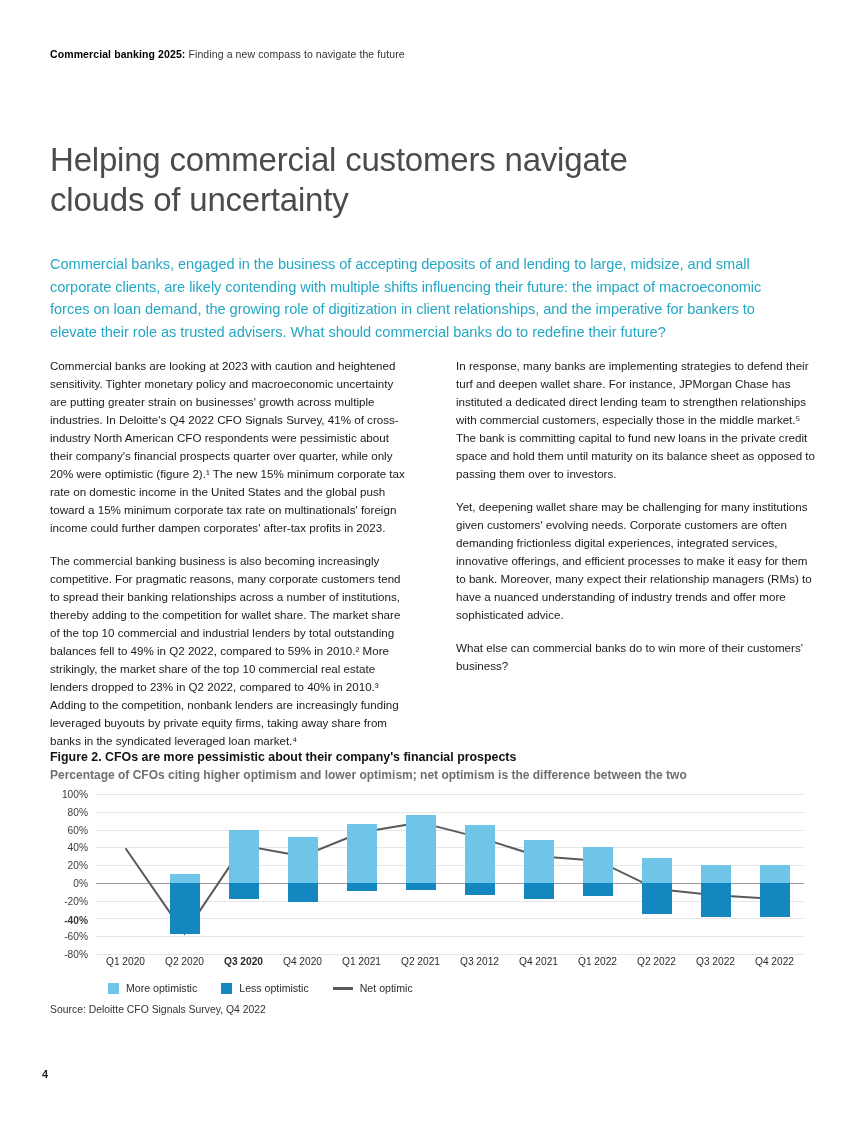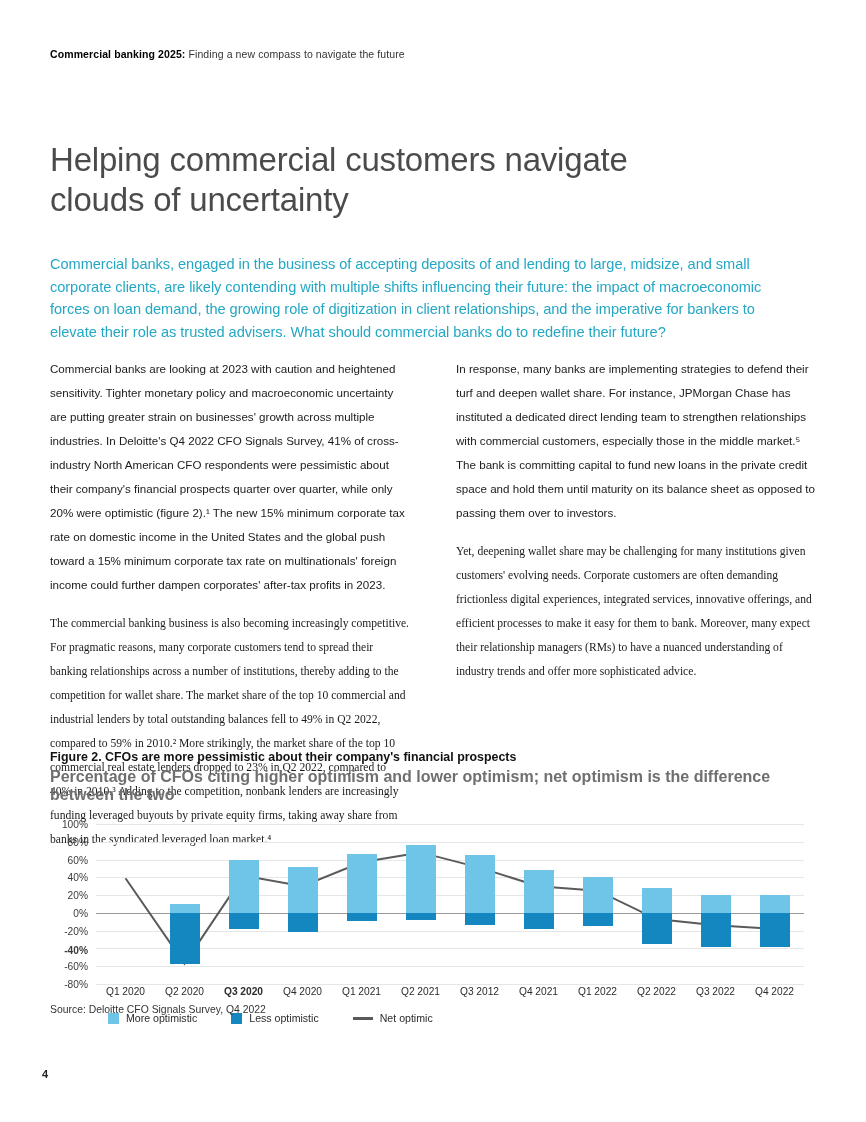--- a/index.html
+++ b/index.html
@@ -63,45 +63,45 @@
     position: absolute;
     top: 357px;
     left: 50px;
     width: 766px;
     display: flex;
     gap: 46px;
   }
   .col {
     width: 360px;
     font-size: 11.6px;
-    line-height: 24px;
+    line-height: 18px;
     color: #1a1a1a;
   }
   .col p {
     margin: 0 0 15px 0;
   }
-  .col p:last-child { margin-bottom: 0; font-family: Liberation Serif, serif; }
+  .col p:last-child { margin-bottom: 0; }
   
   .figure {
     position: absolute;
     top: 750px;
     left: 50px;
     width: 766px;
   }
   .fig-title {
     font-size: 12.4px;
     font-weight: bold;
     color: #111111;
     margin-bottom: 4px;
   }
   .fig-sub {
-    font-size: 16px;
+    font-size: 12px;
     font-weight: bold;
     color: #6f6f6f;
-    margin-bottom: 20px;
+    margin-bottom: 12px;
   }
   .chart-wrap {
     position: relative;
     width: 760px;
     height: 180px;
     margin-left: 0px;
   }
   .y-axis {
     position: absolute;
     left: 0;
@@ -158,21 +158,21 @@
     text-align: center;
     transform: translateX(-50%);
     white-space: nowrap;
   }
   .legend {
     position: absolute;
     left: 58px;
     top: 188px;
     display: flex;
     align-items: center;
-    gap: 34px;
+    gap: 24px;
     font-size: 10.6px;
     color: #2b2b2b;
   }
   .legend .item { display: flex; align-items: center; gap: 7px; }
   .swatch { width: 11px; height: 11px; display: inline-block; }
   .swatch.more { background: #6fc5e8; }
   .swatch.less { background: #1486c0; }
   .swatch.line { width: 20px; height: 3px; background: #5a5a5a; }
   .source {
     position: absolute;
@@ -204,20 +204,21 @@
   <div class="standfirst">Commercial banks, engaged in the business of accepting deposits of and lending to large, midsize, and small corporate clients, are likely contending with multiple shifts influencing their future: the impact of macroeconomic forces on loan demand, the growing role of digitization in client relationships, and the imperative for bankers to elevate their role as trusted advisers. What should commercial banks do to redefine their future?</div>
 
   <div class="cols">
     <div class="col">
       <p>Commercial banks are looking at 2023 with caution and heightened sensitivity. Tighter monetary policy and macroeconomic uncertainty are putting greater strain on businesses' growth across multiple industries. In Deloitte's Q4 2022 CFO Signals Survey, 41% of cross-industry North American CFO respondents were pessimistic about their company's financial prospects quarter over quarter, while only 20% were optimistic (figure 2).¹ The new 15% minimum corporate tax rate on domestic income in the United States and the global push toward a 15% minimum corporate tax rate on multinationals' foreign income could further dampen corporates' after-tax profits in 2023.</p>
       <p>The commercial banking business is also becoming increasingly competitive. For pragmatic reasons, many corporate customers tend to spread their banking relationships across a number of institutions, thereby adding to the competition for wallet share. The market share of the top 10 commercial and industrial lenders by total outstanding balances fell to 49% in Q2 2022, compared to 59% in 2010.² More strikingly, the market share of the top 10 commercial real estate lenders dropped to 23% in Q2 2022, compared to 40% in 2010.³ Adding to the competition, nonbank lenders are increasingly funding leveraged buyouts by private equity firms, taking away share from banks in the syndicated leveraged loan market.⁴</p>
     </div>
     <div class="col">
       <p>In response, many banks are implementing strategies to defend their turf and deepen wallet share. For instance, JPMorgan Chase has instituted a dedicated direct lending team to strengthen relationships with commercial customers, especially those in the middle market.⁵ The bank is committing capital to fund new loans in the private credit space and hold them until maturity on its balance sheet as opposed to passing them over to investors.</p>
       <p>Yet, deepening wallet share may be challenging for many institutions given customers' evolving needs. Corporate customers are often demanding frictionless digital experiences, integrated services, innovative offerings, and efficient processes to make it easy for them to bank. Moreover, many expect their relationship managers (RMs) to have a nuanced understanding of industry trends and offer more sophisticated advice.</p>
+      <p>What else can commercial banks do to win more of their customers' business?</p>
     </div>
   </div>
 
   <div class="figure">
     <div class="fig-title">Figure 2. CFOs are more pessimistic about their company's financial prospects</div>
     <div class="fig-sub">Percentage of CFOs citing higher optimism and lower optimism; net optimism is the difference between the two</div>
 
     <div class="chart-wrap">
       <div class="y-axis" id="y-axis">
           <div class="y-tick" style="top: 0px;">100%</div>

